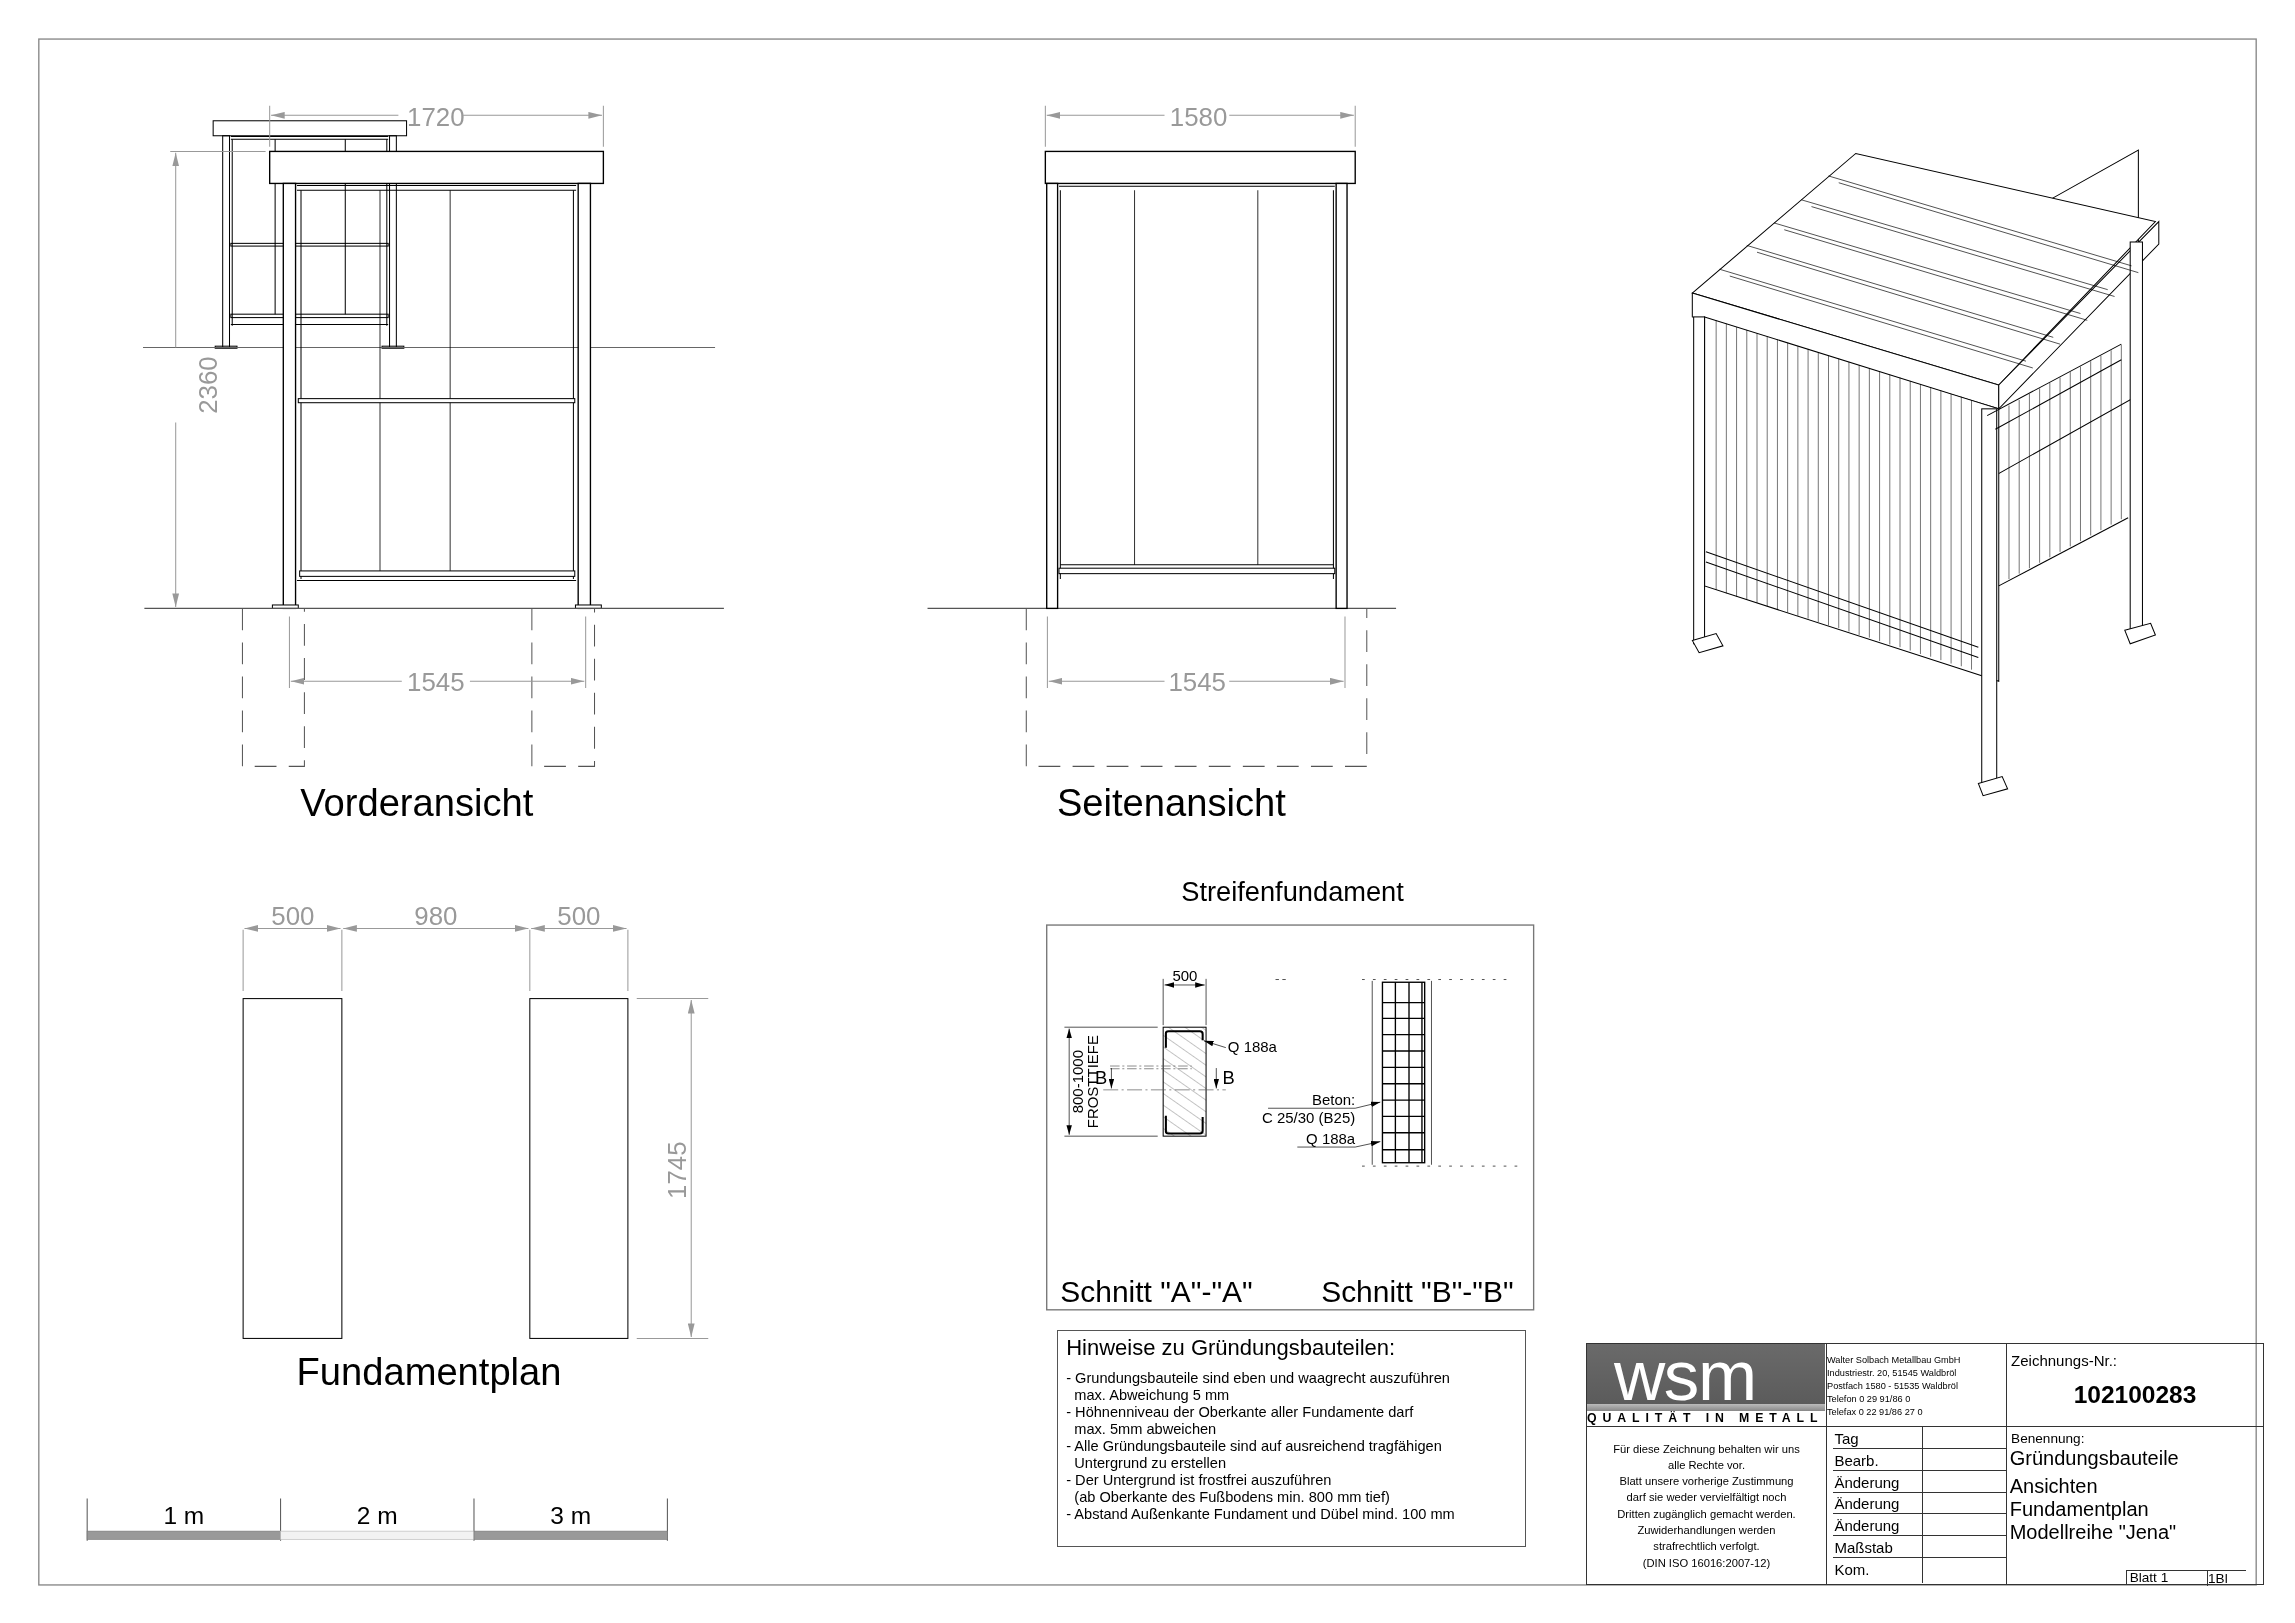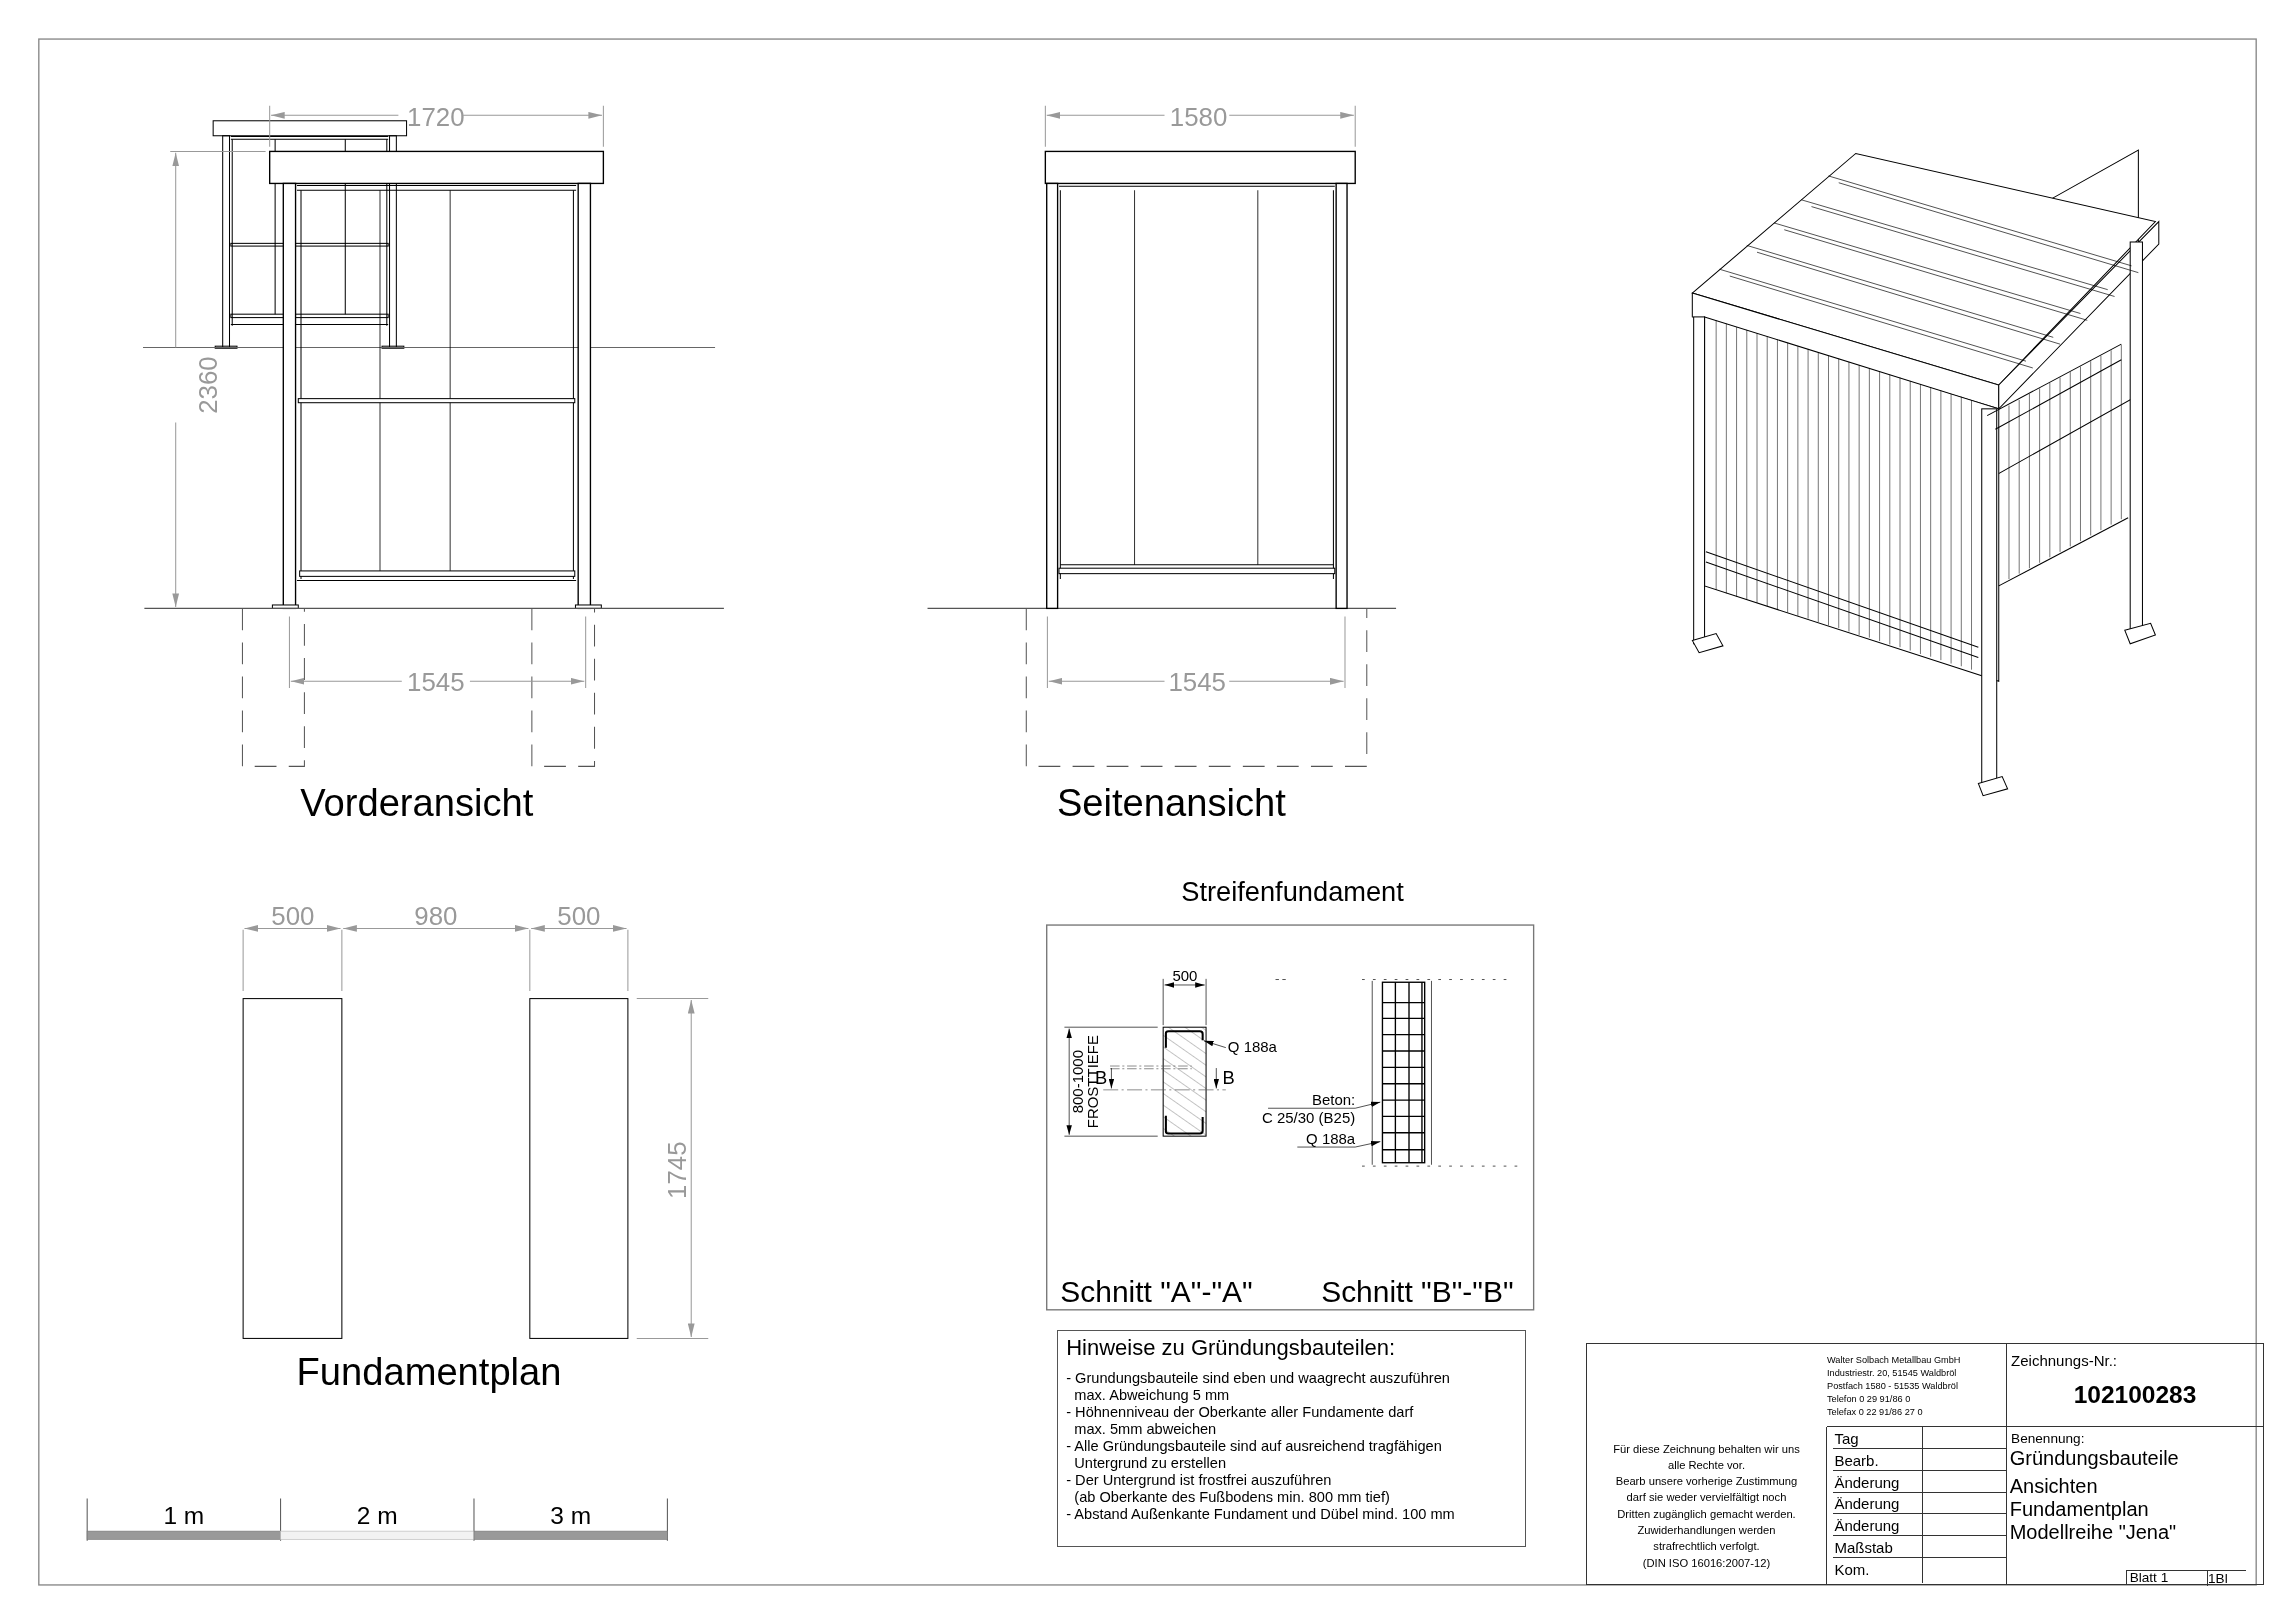--- a/index.html
+++ b/index.html
@@ -364,35 +364,41 @@
   <div class="line">- Höhnenniveau der Oberkante aller Fundamente darf</div>
   <div class="line">  max. 5mm abweichen</div>
   <div class="line">- Alle Gründungsbauteile sind auf ausreichend tragfähigen</div>
   <div class="line">  Untergrund zu erstellen</div>
   <div class="line">- Der Untergrund ist frostfrei auszuführen</div>
   <div class="line">  (ab Oberkante des Fußbodens min. 800 mm tief)</div>
   <div class="line">- Abstand Außenkante Fundament und Dübel mind. 100 mm</div>
 </div>
 
 <div class="abs tb">
+  <div class="tb-logo">
+    <div class="tb-logo-band"></div>
+    <div class="tb-logo-shine"></div>
+    <div class="tb-logo-word">wsm</div>
+    <div class="tb-logo-tag">QUALITÄT IN METALL</div>
+  </div>
   <div class="tb-company">
     <div>Walter Solbach Metallbau GmbH</div>
     <div>Industriestr. 20, 51545 Waldbröl</div>
     <div>Postfach 1580 - 51535 Waldbröl</div>
     <div>Telefon 0 29 91/86 0</div>
     <div>Telefax 0 22 91/86 27 0</div>
   </div>
   <div class="tb-dwg">
     <div class="tb-dwg-label">Zeichnungs-Nr.:</div>
     <div class="tb-dwg-num">102100283</div>
   </div>
   <div class="tb-rights">
     <div>Für diese Zeichnung behalten wir uns</div>
     <div>alle Rechte vor.</div>
-    <div>Bearb unsere vorherige Zustimmung</div>
+    <div>Blatt unsere vorherige Zustimmung</div>
     <div>darf sie weder vervielfältigt noch</div>
     <div>Dritten zugänglich gemacht werden.</div>
     <div>Zuwiderhandlungen  werden</div>
     <div>strafrechtlich verfolgt.</div>
     <div>(DIN ISO 16016:2007-12)</div>
   </div>
   <div class="tb-rows">
     <div class="tb-row" style="top:0px;border-bottom:0.7px solid #333">
         <span class="lbl">Tag</span>
         <span class="val"></span>

